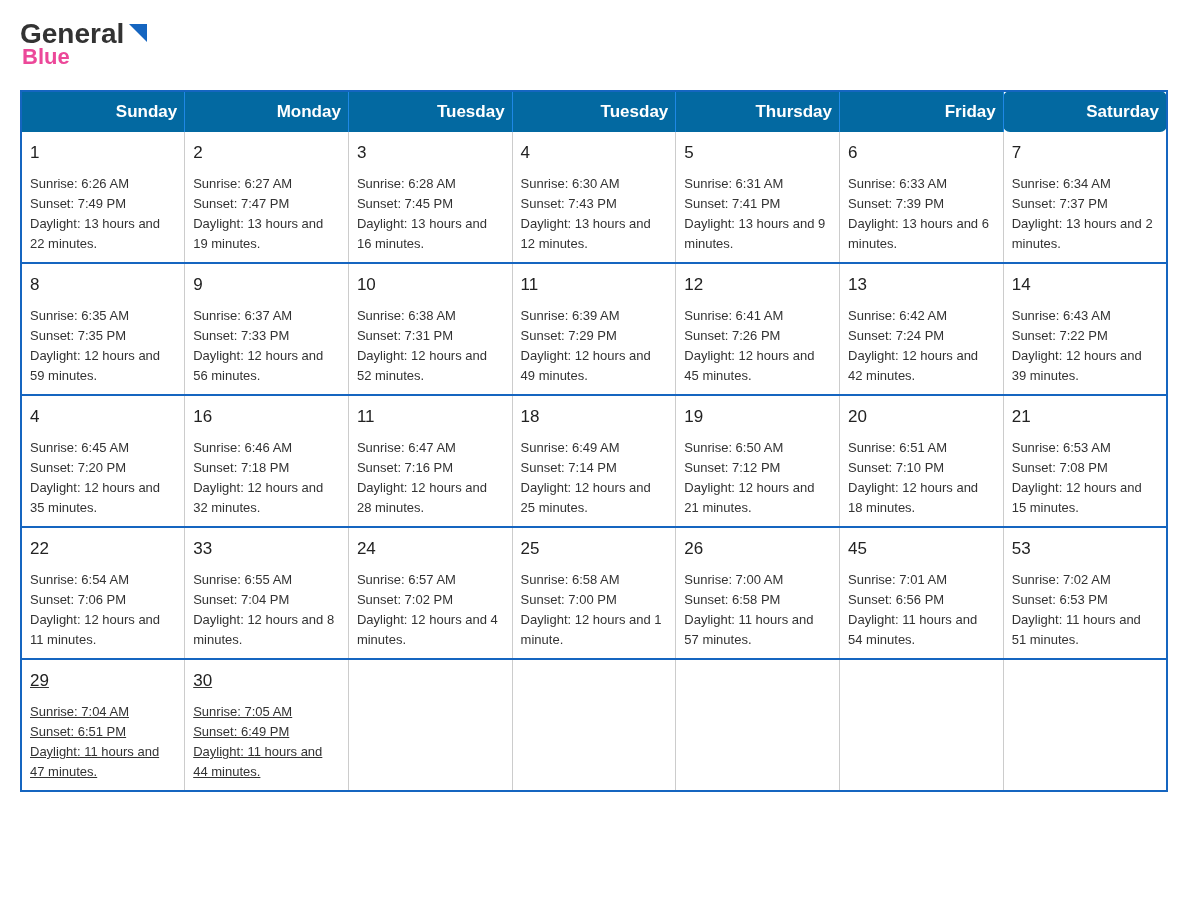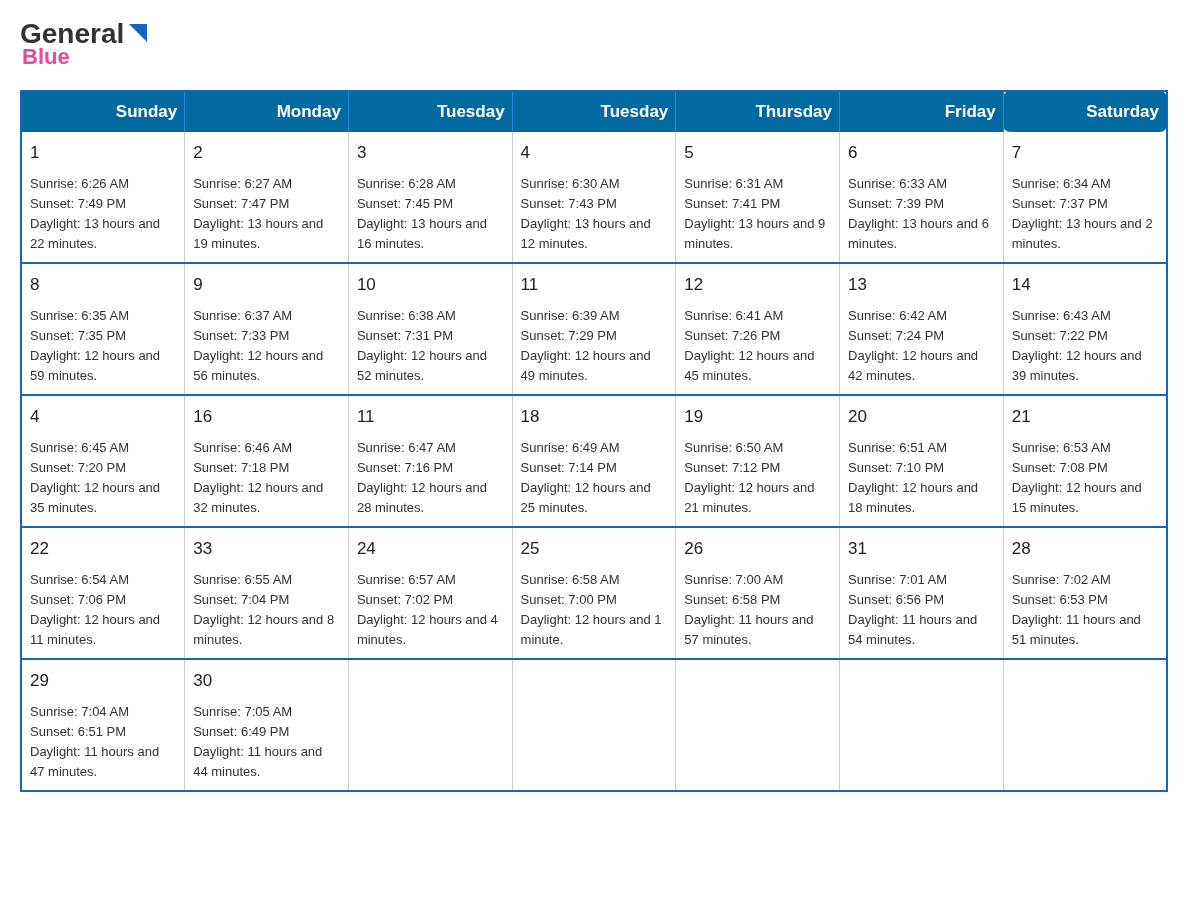--- a/index.html
+++ b/index.html
@@ -74,20 +74,21 @@
       width: calc(100% / 7);
       font-size: 13.5px;
       color: #333;
       line-height: 1.5;
     }
     .calendar td:last-child {
       border-right: none;
     }
     .calendar tr:last-child td {
       border-bottom: none;
+      text-decoration: underline;
     }
     .day-number {
       font-size: 17px;
       font-weight: normal;
       color: #222;
       margin-bottom: 4px;
     }
     .day-info {
       font-size: 13px;
       color: #333;
@@ -237,25 +238,25 @@
         </td>
         <td>
           <div class="day-number">25</div>
 <div class="day-info">Sunrise: 6:58 AM<br>Sunset: 7:00 PM<br>Daylight: 12 hours and 1 minute.</div>
         </td>
         <td>
           <div class="day-number">26</div>
 <div class="day-info">Sunrise: 7:00 AM<br>Sunset: 6:58 PM<br>Daylight: 11 hours and 57 minutes.</div>
         </td>
         <td>
-          <div class="day-number">31</div>
+          <div class="day-number">45</div>
 <div class="day-info">Sunrise: 7:01 AM<br>Sunset: 6:56 PM<br>Daylight: 11 hours and 54 minutes.</div>
         </td>
         <td>
-          <div class="day-number">28</div>
+          <div class="day-number">53</div>
 <div class="day-info">Sunrise: 7:02 AM<br>Sunset: 6:53 PM<br>Daylight: 11 hours and 51 minutes.</div>
         </td>
       </tr>
       <tr>
         <td>
           <div class="day-number">29</div>
 <div class="day-info">Sunrise: 7:04 AM<br>Sunset: 6:51 PM<br>Daylight: 11 hours and 47 minutes.</div>
         </td>
         <td>
           <div class="day-number">30</div>

